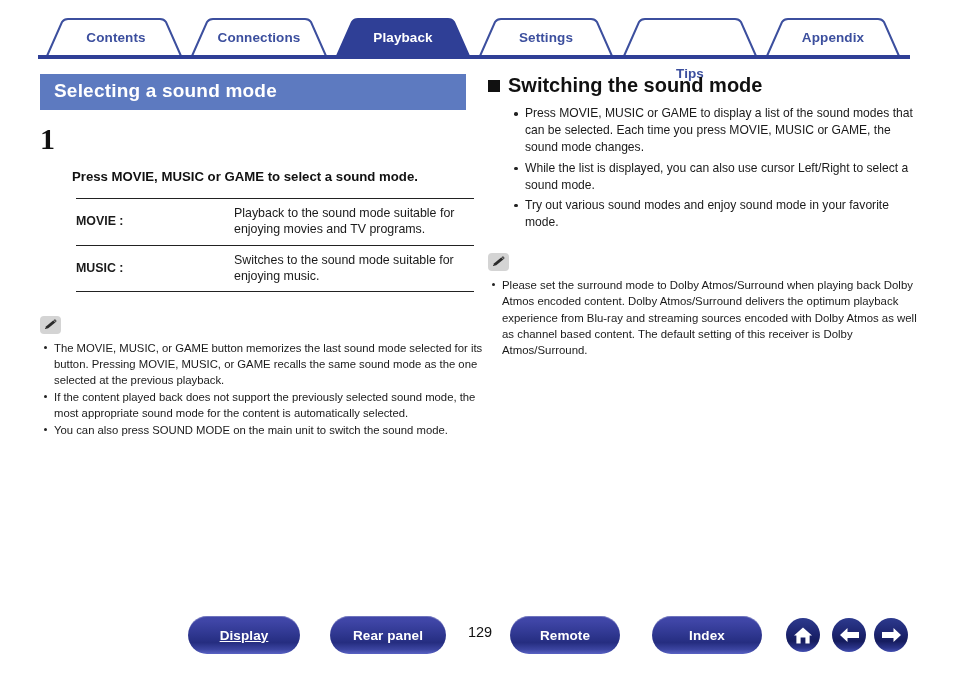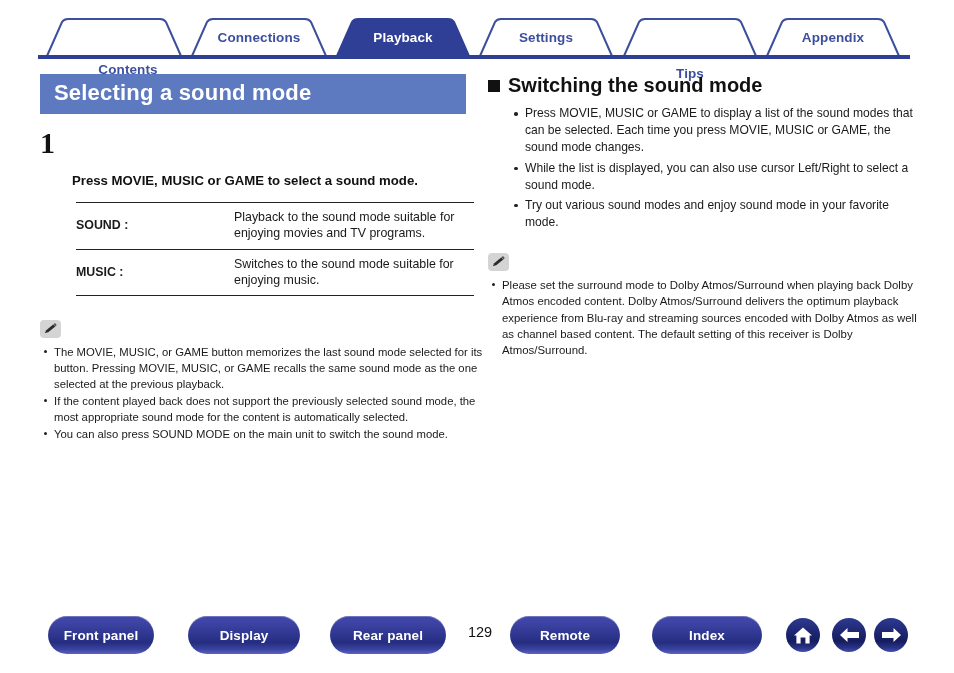--- a/index.html
+++ b/index.html
@@ -39,21 +39,21 @@
   }
   .col-right {
     position: absolute;
     left: 488px; top: 74px;
     width: 430px;
   }
 
   .section-title {
     background: #5d7ac0;
     color: #ffffff;
-    font-size: 22px;
+    font-size: 19px;
     font-weight: bold;
     padding: 6px 14px 8px 14px;
     width: 426px;
     letter-spacing: 0.2px;
   }
 
   .step-row {
     display: flex;
     margin-top: 14px;
     align-items: flex-start;
@@ -224,41 +224,41 @@
 
     <path d="M47,38 L62,4 Q64,1 68,1 L160,1 Q164,1 166,4 L181,38" fill="none" stroke="#3c4f9e" stroke-width="2"></path>
     <path d="M192,38 L207,4 Q209,1 213,1 L305,1 Q309,1 311,4 L326,38" fill="none" stroke="#3c4f9e" stroke-width="2"></path>
     <path d="M480,38 L495,4 Q497,1 501,1 L591,1 Q595,1 597,4 L612,38" fill="none" stroke="#3c4f9e" stroke-width="2"></path>
     <path d="M624,38 L639,4 Q641,1 645,1 L735,1 Q739,1 741,4 L756,38" fill="none" stroke="#3c4f9e" stroke-width="2"></path>
     <path d="M767,38 L782,4 Q784,1 788,1 L878,1 Q882,1 884,4 L899,38" fill="none" stroke="#3c4f9e" stroke-width="2"></path>
 
     <rect x="38" y="37" width="872" height="4" fill="#2f3f96"></rect>
   </svg>
 
-  <div class="tab-label" style="left:61px; width:134px;margin-top:32px;">Contents</div>
+  <div class="tab-label" style="left:49px; width:134px;">Contents</div>
   <div class="tab-label" style="left:192px; width:134px;">Connections</div>
   <div class="tab-label active" style="left:337px; width:132px;">Playback</div>
   <div class="tab-label" style="left:480px; width:132px;">Settings</div>
   <div class="tab-label" style="left:624px; width:132px;margin-top:36px;">Tips</div>
   <div class="tab-label" style="left:767px; width:132px;">Appendix</div>
 </div>
 
 <div class="col-left">
 
   <div class="section-title">Selecting a sound mode</div>
 
   <div class="step-row">
     <div class="step-num">1</div>
     <div class="step-text">Press MOVIE, MUSIC or GAME to select a sound mode.</div>
   </div>
 
   <table class="modes">
     <tbody>
       <tr>
-        <td class="mode-key">SOUND :</td>
+        <td class="mode-key">MOVIE :</td>
         <td class="mode-desc">Playback to the sound mode suitable for enjoying movies and TV programs.</td>
       </tr>
       <tr>
         <td class="mode-key">MUSIC :</td>
         <td class="mode-desc">Switches to the sound mode suitable for enjoying music.</td>
       </tr>
     </tbody>
   </table>
 
   <div style="margin-top:24px;">
@@ -301,22 +301,21 @@
     </div>
     <ul class="notes">
       <li>Please set the surround mode to Dolby Atmos/Surround when playing back Dolby Atmos encoded content. Dolby Atmos/Surround delivers the optimum playback experience from Blu-ray and streaming sources encoded with Dolby Atmos as well as channel based content. The default setting of this receiver is Dolby Atmos/Surround.</li>
     </ul>
   </div>
 
 </div>
 
 <div class="footer">
 
-  <div class="pill" style="left:48px;  width:106px;">Front panel</div>
-  <div class="pill" style="left:188px; width:112px;">Display</div>
+  <div class="pill" style="left:188px; width:112px;text-decoration:underline;">Display</div>
   <div class="pill" style="left:330px; width:116px;">Rear panel</div>
 
   <div class="pagenum">129</div>
 
   <div class="pill" style="left:510px; width:110px;">Remote</div>
   <div class="pill" style="left:652px; width:110px;">Index</div>
 
   <div class="circ" style="left:786px;">
     <span>
       <svg width="20" height="19" viewBox="0 0 20 19">

